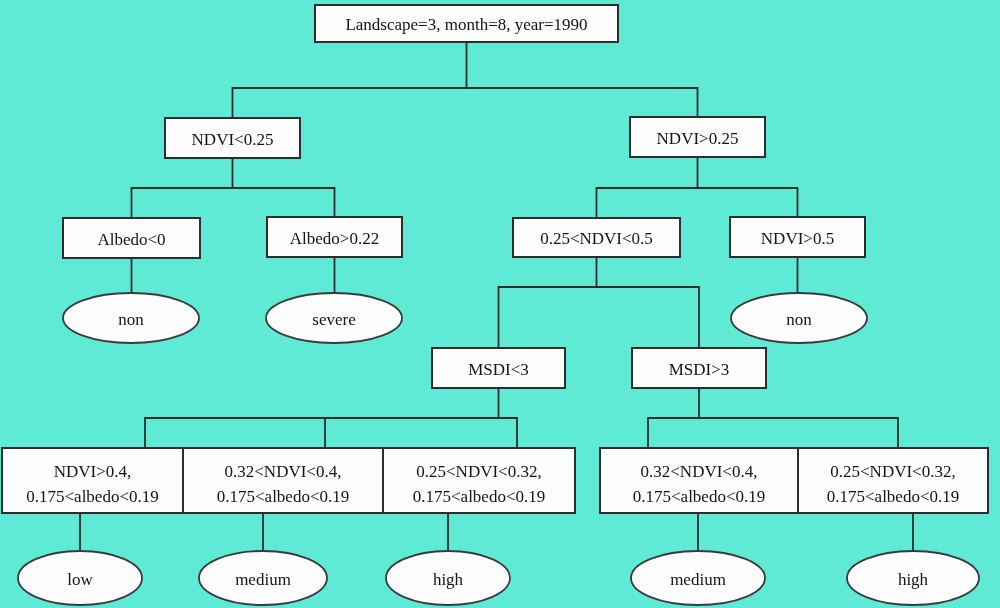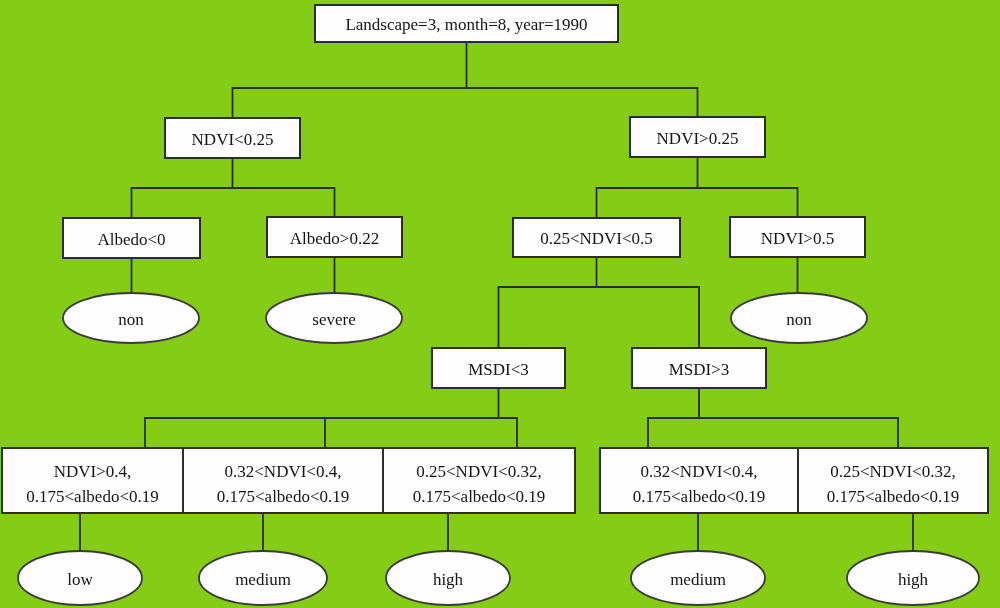--- a/index.html
+++ b/index.html
@@ -2,21 +2,21 @@
 <html><head>
 <meta charset="utf-8">
 <style>
   html, body { margin: 0; padding: 0; }
   body {
     width: 1000px; height: 608px;
     background: #f6f6f6;
     font-family: "Liberation Serif", "DejaVu Serif", serif;
     overflow: hidden;
   }
-  .canvas { width: 1000px; height: 608px; background: #84cc16; }
+  .canvas { width: 1000px; height: 608px; background: #5eead4; }
   svg { display: block; }
   .node-box {
     fill: #fdfdfd;
     stroke: #2d2d2d;
     stroke-width: 2;
   }
   .leaf-ellipse {
     fill: #fdfdfd;
     stroke: #3a3a3a;
     stroke-width: 1.8;

